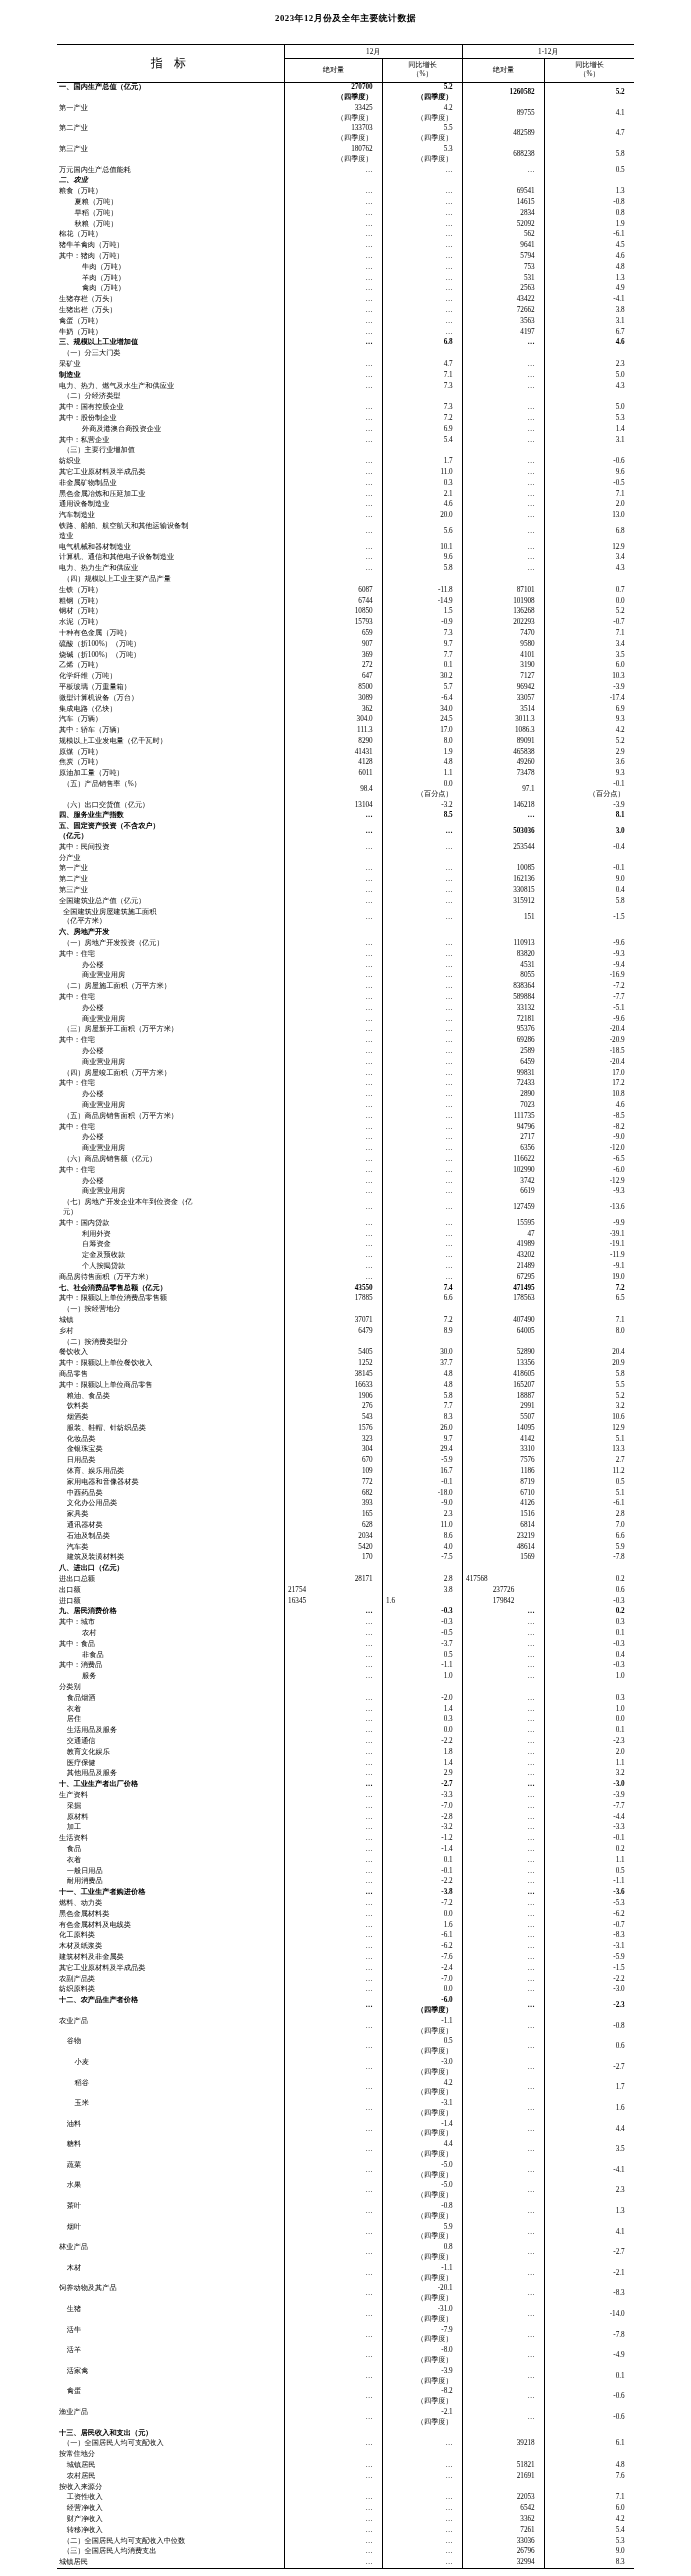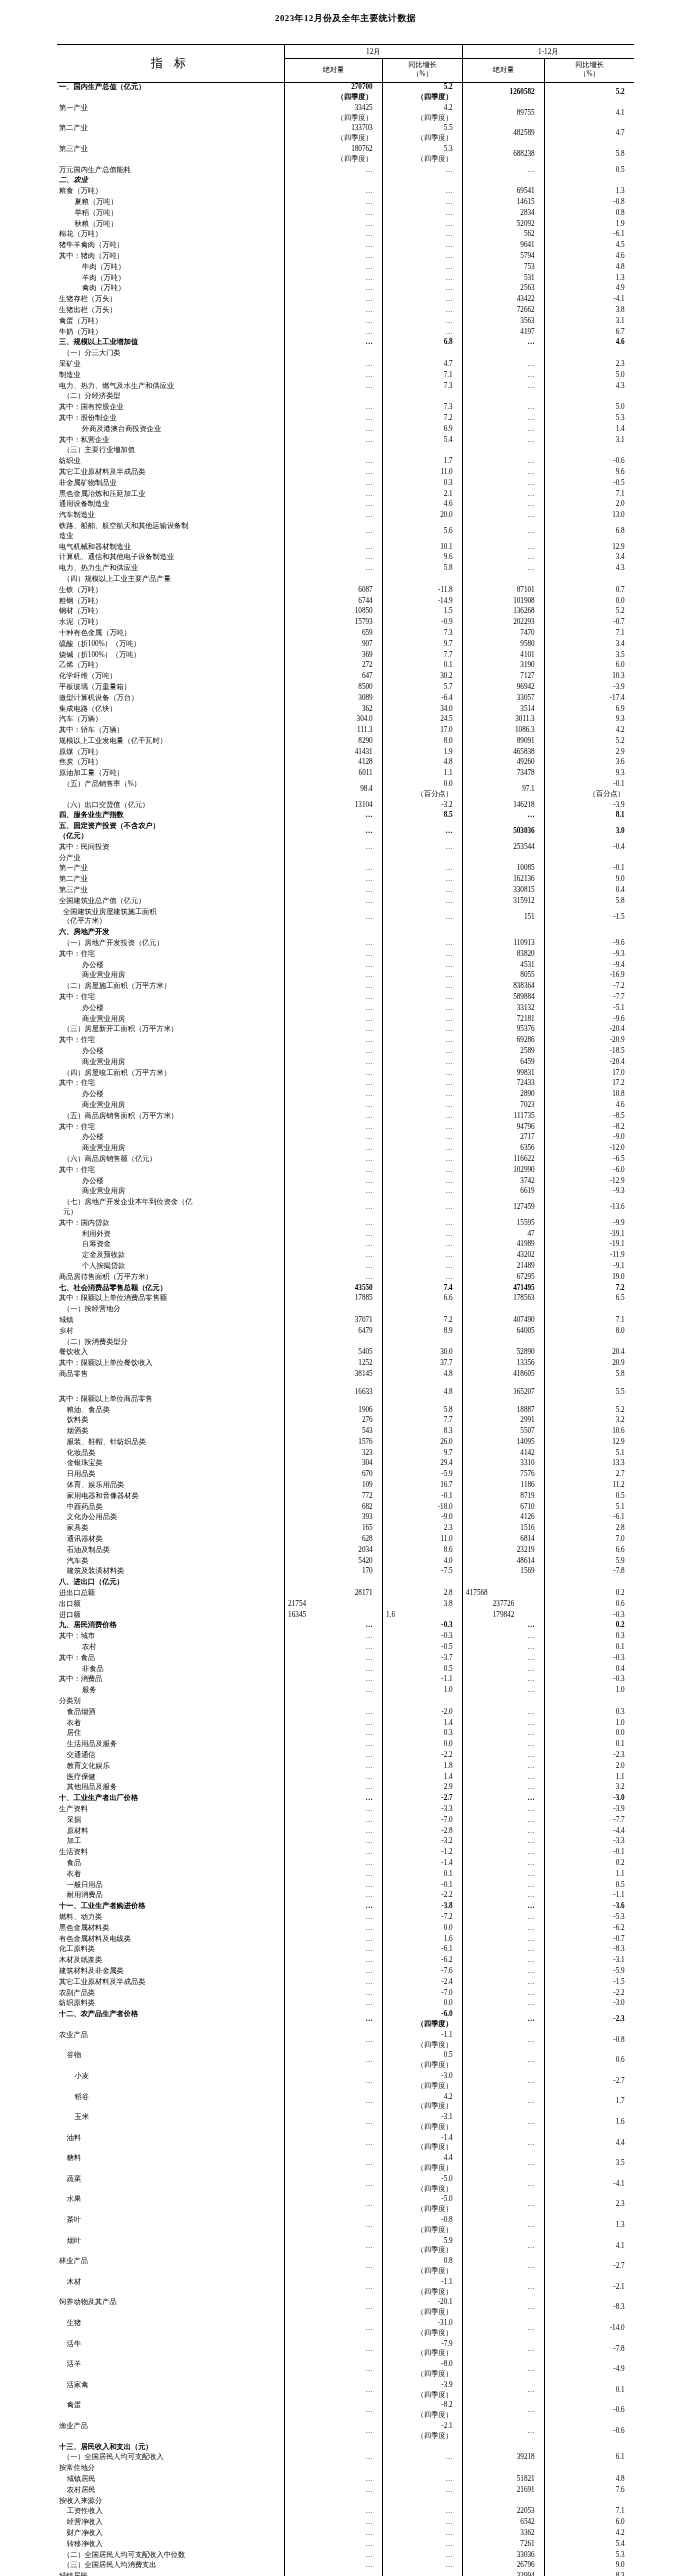--- a/index.html
+++ b/index.html
@@ -214,21 +214,21 @@
           <div class="td num c4"></div>
         </div>
         <div class="tr">
           <div class="td name" style="padding-left: 2.1px;">采矿业</div>
           <div class="td num c1">…</div>
           <div class="td num c2">4.7</div>
           <div class="td num c3">…</div>
           <div class="td num c4">2.3</div>
         </div>
         <div class="tr">
-          <div class="td name" style="padding-left: 2.1px;">制造业</div>
+          <div class="td name" style="padding-left: 2.1px; font-weight: bold;">制造业</div>
           <div class="td num c1">…</div>
           <div class="td num c2">7.1</div>
           <div class="td num c3">…</div>
           <div class="td num c4">5.0</div>
         </div>
         <div class="tr">
           <div class="td name" style="padding-left: 2.1px;">电力、热力、燃气及水生产和供应业</div>
           <div class="td num c1">…</div>
           <div class="td num c2">7.3</div>
           <div class="td num c3">…</div>
@@ -843,21 +843,21 @@
           <div class="td num c4">20.9</div>
         </div>
         <div class="tr">
           <div class="td name" style="padding-left: 2.1px;">商品零售</div>
           <div class="td num c1">38145</div>
           <div class="td num c2">4.8</div>
           <div class="td num c3">418605</div>
           <div class="td num c4">5.8</div>
         </div>
         <div class="tr">
-          <div class="td name" style="padding-left: 2.1px; margin-top: 14px;">其中：限额以上单位商品零售</div>
+          <div class="td name" style="padding-left: 2.1px;">其中：限额以上单位商品零售</div>
           <div class="td num c1">16633</div>
           <div class="td num c2">4.8</div>
           <div class="td num c3">165207</div>
           <div class="td num c4">5.5</div>
         </div>
         <div class="tr">
           <div class="td name" style="padding-left: 9.8px;">粮油、食品类</div>
           <div class="td num c1">1906</div>
           <div class="td num c2">5.8</div>
           <div class="td num c3">18887</div>

